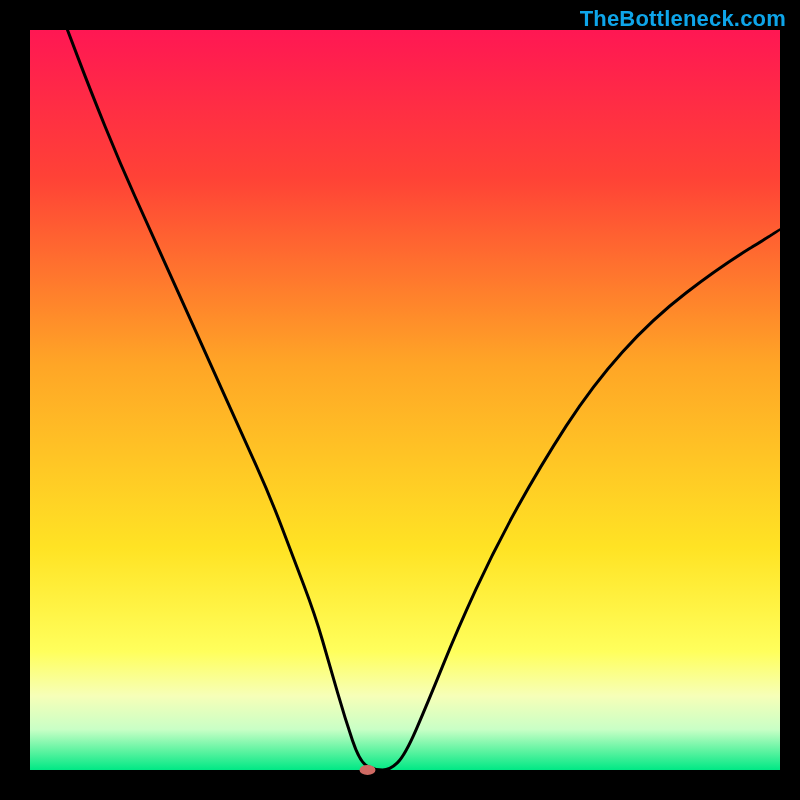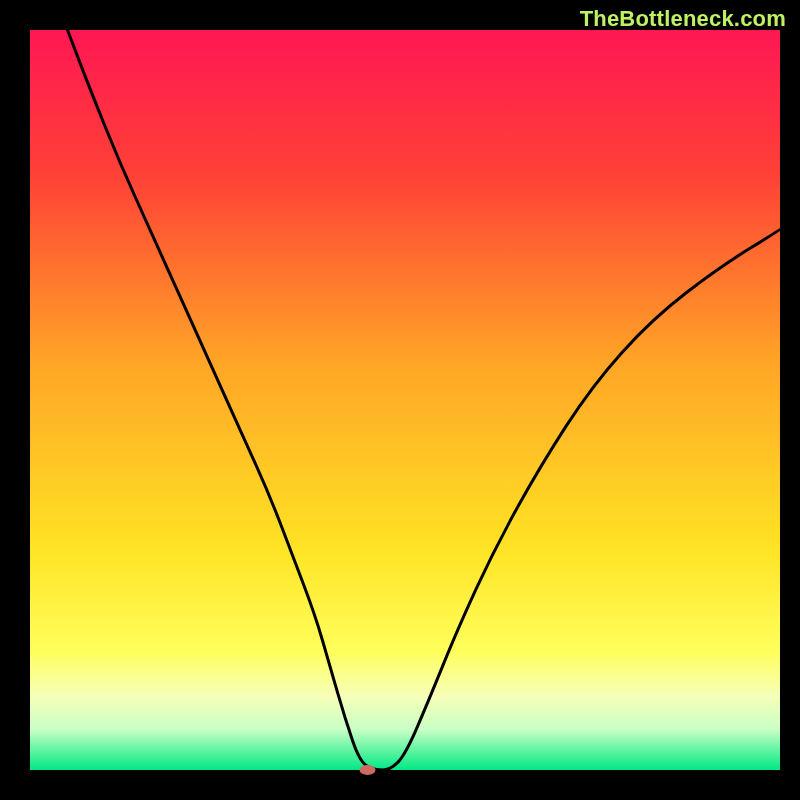--- a/index.html
+++ b/index.html
@@ -18,21 +18,21 @@
     height: 800px;
     background: #000;
   }
   .watermark {
     position: absolute;
     top: 6px;
     right: 14px;
     font-family: Arial, Helvetica, sans-serif;
     font-size: 22px;
     font-weight: 600;
-    color: #bef264;
+    color: #0ea5e9;
     letter-spacing: 0.2px;
     text-align: center;
   }
   svg {
     position: absolute;
     left: 0;
     top: 0;
   }
 </style>
 </head>

